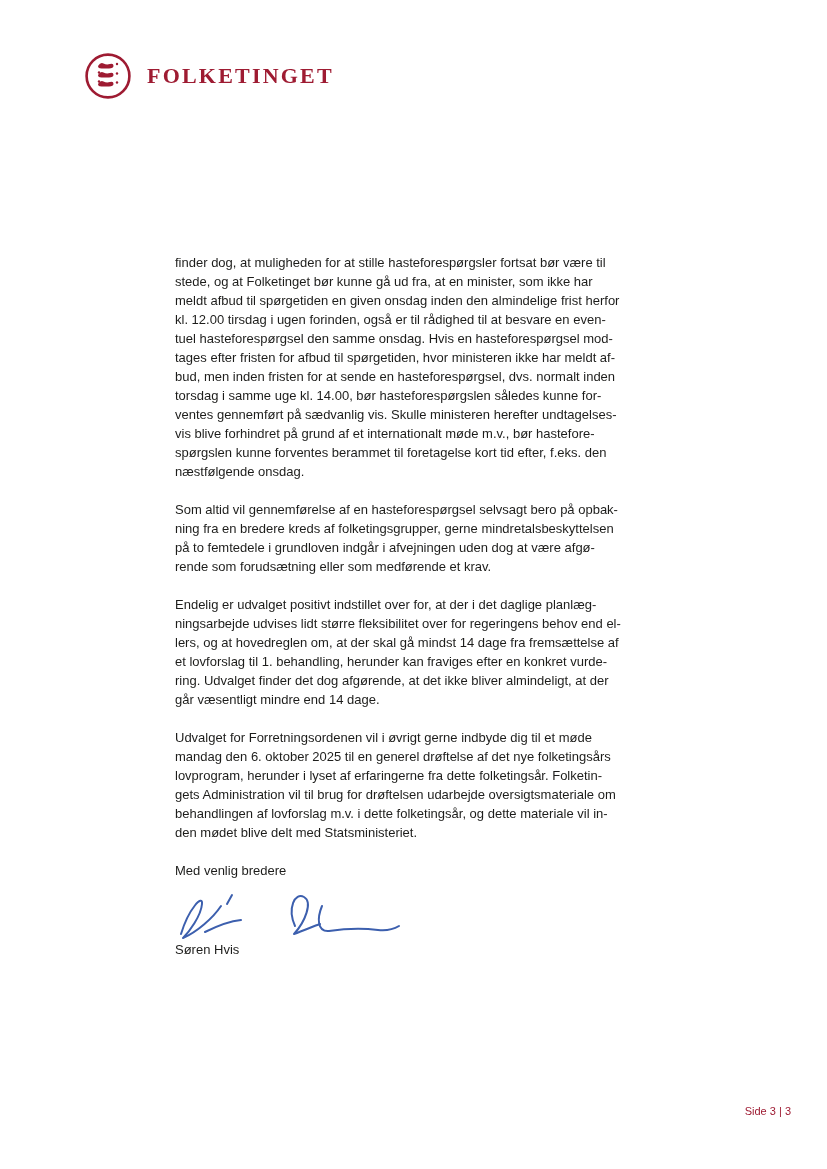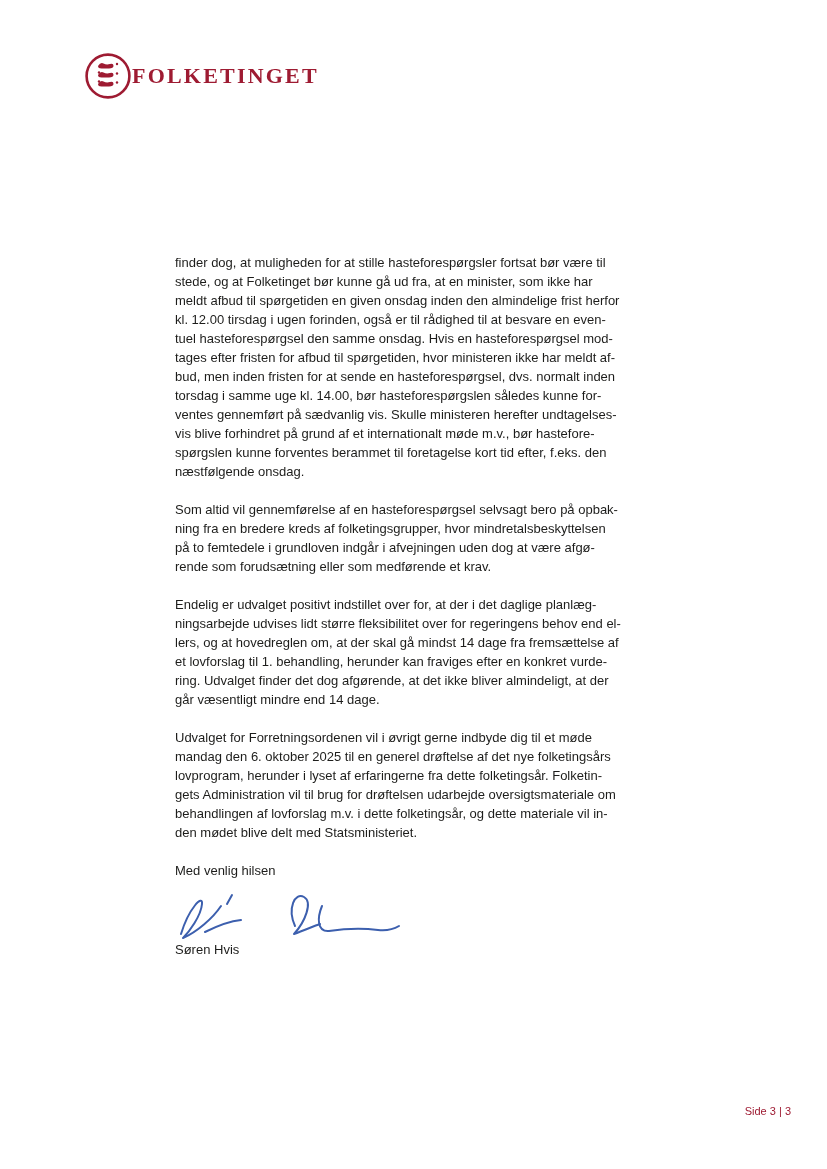--- a/index.html
+++ b/index.html
@@ -16,20 +16,21 @@
     overflow: hidden;
     font-family: "Liberation Sans", sans-serif;
   }
   
   .logo {
     position: absolute;
     left: 84px;
     top: 52px;
     display: flex;
     align-items: center;
+    gap: 15px;
   }
   .emblem svg { display: block; }
   .wordmark {
     font-family: "Liberation Serif", serif;
     font-size: 22px;
     font-weight: 700;
     letter-spacing: 2.2px;
     color: #9e1b32;
   }
   
@@ -96,36 +97,36 @@
 kl. 12.00 tirsdag i ugen forinden, også er til rådighed til at besvare en even-
 tuel hasteforespørgsel den samme onsdag. Hvis en hasteforespørgsel mod-
 tages efter fristen for afbud til spørgetiden, hvor ministeren ikke har meldt af-
 bud, men inden fristen for at sende en hasteforespørgsel, dvs. normalt inden
 torsdag i samme uge kl. 14.00, bør hasteforespørgslen således kunne for-
 ventes gennemført på sædvanlig vis. Skulle ministeren herefter undtagelses-
 vis blive forhindret på grund af et internationalt møde m.v., bør hastefore-
 spørgslen kunne forventes berammet til foretagelse kort tid efter, f.eks. den
 næstfølgende onsdag.</p>
     <p>Som altid vil gennemførelse af en hasteforespørgsel selvsagt bero på opbak-
-ning fra en bredere kreds af folketingsgrupper, hvor mindretalsbeskyttelsen
+ning fra en bredere kreds af folketingsgrupper, gerne mindretalsbeskyttelsen
 på to femtedele i grundloven indgår i afvejningen uden dog at være afgø-
 rende som forudsætning eller som medførende et krav.</p>
     <p>Endelig er udvalget positivt indstillet over for, at der i det daglige planlæg-
 ningsarbejde udvises lidt større fleksibilitet over for regeringens behov end el-
 lers, og at hovedreglen om, at der skal gå mindst 14 dage fra fremsættelse af
 et lovforslag til 1. behandling, herunder kan fraviges efter en konkret vurde-
 ring. Udvalget finder det dog afgørende, at det ikke bliver almindeligt, at der
 går væsentligt mindre end 14 dage.</p>
     <p>Udvalget for Forretningsordenen vil i øvrigt gerne indbyde dig til et møde
 mandag den 6. oktober 2025 til en generel drøftelse af det nye folketingsårs
 lovprogram, herunder i lyset af erfaringerne fra dette folketingsår. Folketin-
 gets Administration vil til brug for drøftelsen udarbejde oversigtsmateriale om
 behandlingen af lovforslag m.v. i dette folketingsår, og dette materiale vil in-
 den mødet blive delt med Statsministeriet.</p>
-    <p class="closing">Med venlig hilsen</p>
+    <p class="closing">Med venlig bredere</p>
 
     <div class="signature">
       <svg width="230" height="60" viewBox="0 0 230 60" aria-hidden="true">
         <g fill="none" stroke="#3c5fae" stroke-width="2" stroke-linecap="round" stroke-linejoin="round">
           <path d="M6 46 C 14 20 28 6 27 16 C 26 28 14 44 8 50 C 22 44 38 30 46 18"></path>
           <path d="M30 44 C 42 38 56 33 66 32"></path>
           <path d="M52 16 L 57 7"></path>
           <path d="M120 38 C 112 20 120 4 129 9 C 138 14 130 34 119 46 C 130 42 139 38 145 36"></path>
           <path d="M147 18 C 142 30 142 44 154 43 C 168 41 186 40 203 42 C 212 43 219 41 224 38"></path>
         </g>

